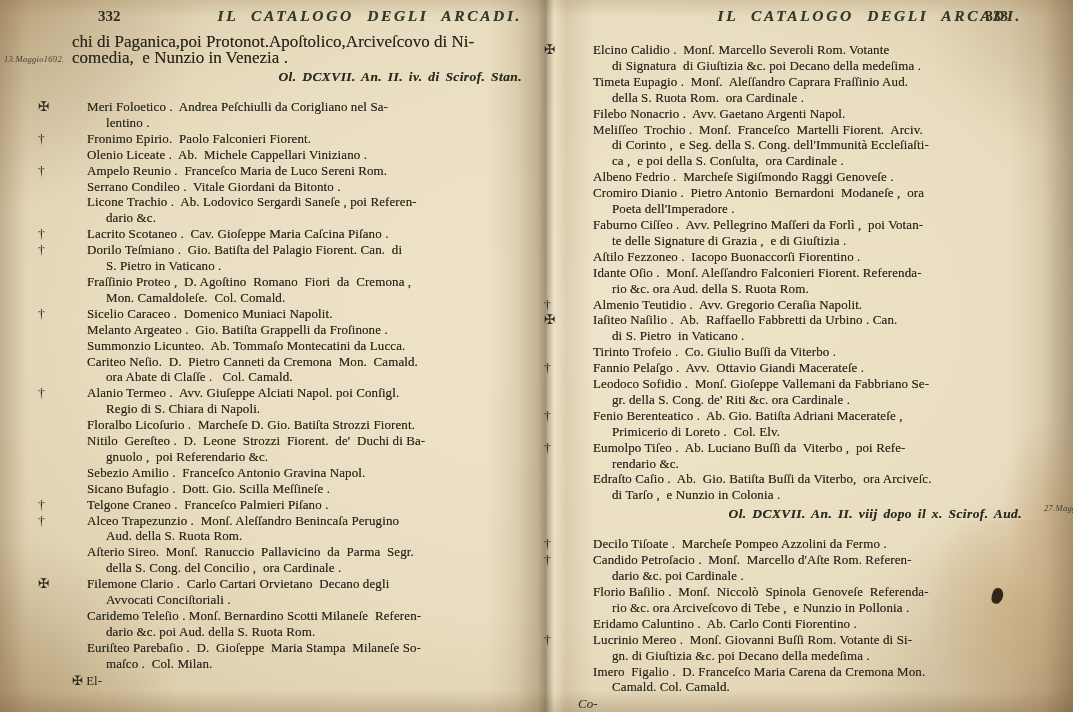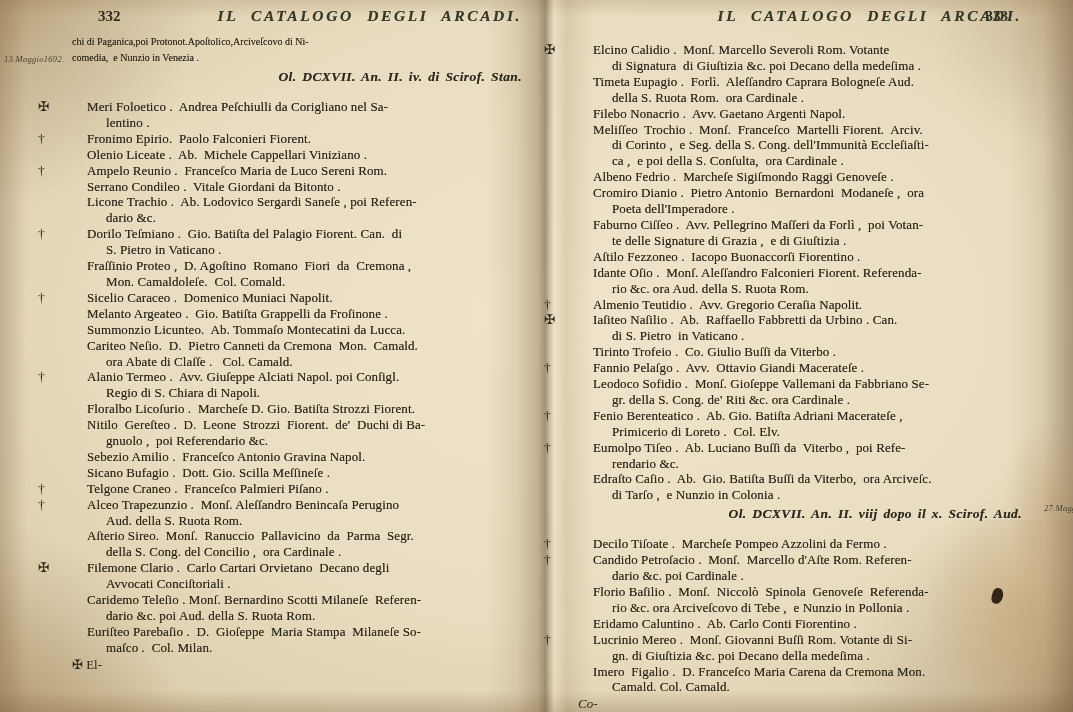--- a/index.html
+++ b/index.html
@@ -51,21 +51,21 @@
   .pg-header { position:relative; height:22px; line-height:20px; text-align:right; }
   .pg-title {
     font-style:italic; font-weight:bold; font-size:15.5px;
     letter-spacing:2.6px; word-spacing:7px; color:#343b2b;
   }
   .pg-num { position:absolute; top:0; font-size:15px; font-weight:bold; color:#2e2d22; }
   #left-page .pg-num { left:26px; }
   #right-page .pg-num { right:14px; }
 
   .intro {
-    white-space:pre-wrap; font-size:10px; line-height:16px;
+    white-space:pre-wrap; font-size:17px; line-height:16px;
     margin:6px 0 0 0;
   }
   .sect-heading {
     text-align:right; font-style:italic; font-weight:bold;
     font-size:13.5px; line-height:16px; margin:3px 0 3px 0; color:#2c2b20;
     letter-spacing:0.4px; word-spacing:2px;
   }
   .entries { margin-top:14px; }
   .entry {
     white-space:pre-wrap; font-size:13px; line-height:15.9px;
@@ -110,20 +110,21 @@
     <div class="entries">
 
     <div class="entry"><span class="marker">✠</span><span class="etext">Meri Foloetico .  Andrea Peſchiulli da Corigliano nel Sa-
 lentino .</span></div>
         <div class="entry"><span class="marker">†</span><span class="etext">Fronimo Epirio.  Paolo Falconieri Fiorent.</span></div>
         <div class="entry"><span class="marker"></span><span class="etext">Olenio Liceate .  Ab.  Michele Cappellari Viniziano .</span></div>
         <div class="entry"><span class="marker">†</span><span class="etext">Ampelo Reunio .  Franceſco Maria de Luco Sereni Rom.</span></div>
         <div class="entry"><span class="marker"></span><span class="etext">Serrano Condileo .  Vitale Giordani da Bitonto .</span></div>
         <div class="entry"><span class="marker"></span><span class="etext">Licone Trachio .  Ab. Lodovico Sergardi Saneſe , poi Referen-
 dario &amp;c.</span></div>
+        <div class="entry"><span class="marker">†</span><span class="etext">Lacrito Scotaneo .  Cav. Gioſeppe Maria Caſcina Piſano .</span></div>
         <div class="entry"><span class="marker">†</span><span class="etext">Dorilo Teſmiano .  Gio. Batiſta del Palagio Fiorent. Can.  di
 S. Pietro in Vaticano .</span></div>
         <div class="entry"><span class="marker"></span><span class="etext">Fraſſinio Proteo ,  D. Agoſtino  Romano  Fiori  da  Cremona ,
 Mon. Camaldoleſe.  Col. Comald.</span></div>
         <div class="entry"><span class="marker">†</span><span class="etext">Sicelio Caraceo .  Domenico Muniaci Napolit.</span></div>
         <div class="entry"><span class="marker"></span><span class="etext">Melanto Argeateo .  Gio. Batiſta Grappelli da Froſinone .</span></div>
         <div class="entry"><span class="marker"></span><span class="etext">Summonzio Licunteo.  Ab. Tommaſo Montecatini da Lucca.</span></div>
         <div class="entry"><span class="marker"></span><span class="etext">Cariteo Neſio.  D.  Pietro Canneti da Cremona  Mon.  Camald.
 ora Abate di Claſſe .   Col. Camald.</span></div>
         <div class="entry"><span class="marker">†</span><span class="etext">Alanio Termeo .  Avv. Giuſeppe Alciati Napol. poi Conſigl.
@@ -150,21 +151,21 @@
 
   <div class="page" id="right-page">
     <div class="pg-header">
       <span class="pg-title">IL CATALOGO DEGLI ARCADI.</span>
       <span class="pg-num">333</span>
     </div>
     <div class="entries">
 
     <div class="entry"><span class="marker">✠</span><span class="etext">Elcino Calidio .  Monſ. Marcello Severoli Rom. Votante
 di Signatura  di Giuſtizia &amp;c. poi Decano della medeſima .</span></div>
-        <div class="entry"><span class="marker"></span><span class="etext">Timeta Eupagio .  Forlì.  Aleſſandro Caprara Bologneſe Aud.
+        <div class="entry"><span class="marker"></span><span class="etext">Timeta Eupagio .  Monſ.  Aleſſandro Caprara Fraſſinio Aud.
 della S. Ruota Rom.  ora Cardinale .</span></div>
         <div class="entry"><span class="marker"></span><span class="etext">Filebo Nonacrio .  Avv. Gaetano Argenti Napol.</span></div>
         <div class="entry"><span class="marker"></span><span class="etext">Meliſſeo  Trochio .  Monſ.  Franceſco  Martelli Fiorent.  Arciv.
 di Corinto ,  e Seg. della S. Cong. dell'Immunità Eccleſiaſti-
 ca ,  e poi della S. Conſulta,  ora Cardinale .</span></div>
         <div class="entry"><span class="marker"></span><span class="etext">Albeno Fedrio .  Marcheſe Sigiſmondo Raggi Genoveſe .</span></div>
         <div class="entry"><span class="marker"></span><span class="etext">Cromiro Dianio .  Pietro Antonio  Bernardoni  Modaneſe ,  ora
 Poeta dell'Imperadore .</span></div>
         <div class="entry"><span class="marker"></span><span class="etext">Faburno Ciſſeo .  Avv. Pellegrino Maſſeri da Forlì ,  poi Votan-
 te delle Signature di Grazia ,  e di Giuſtizia .</span></div>

